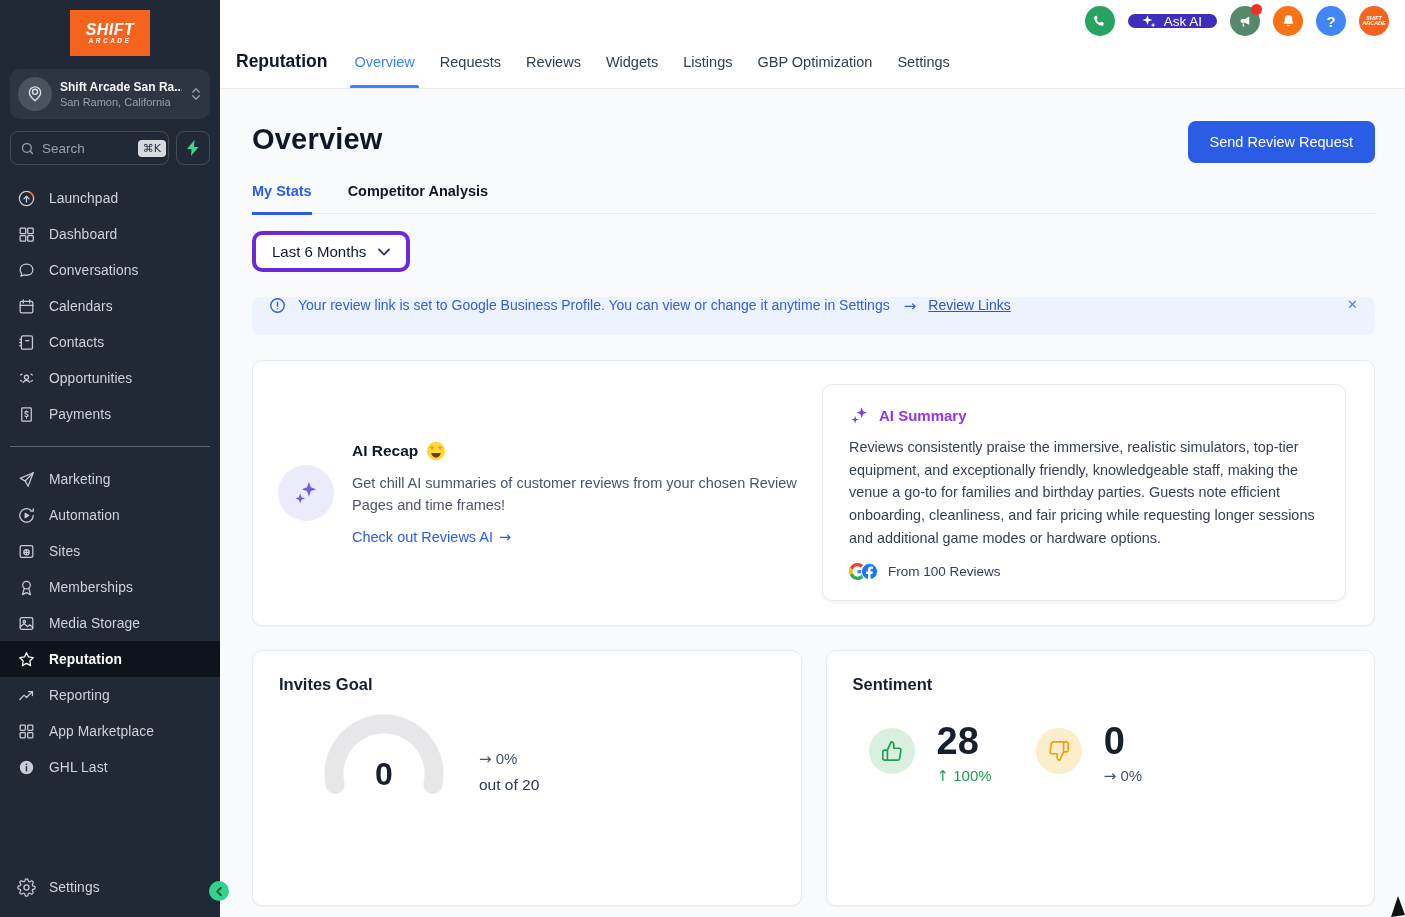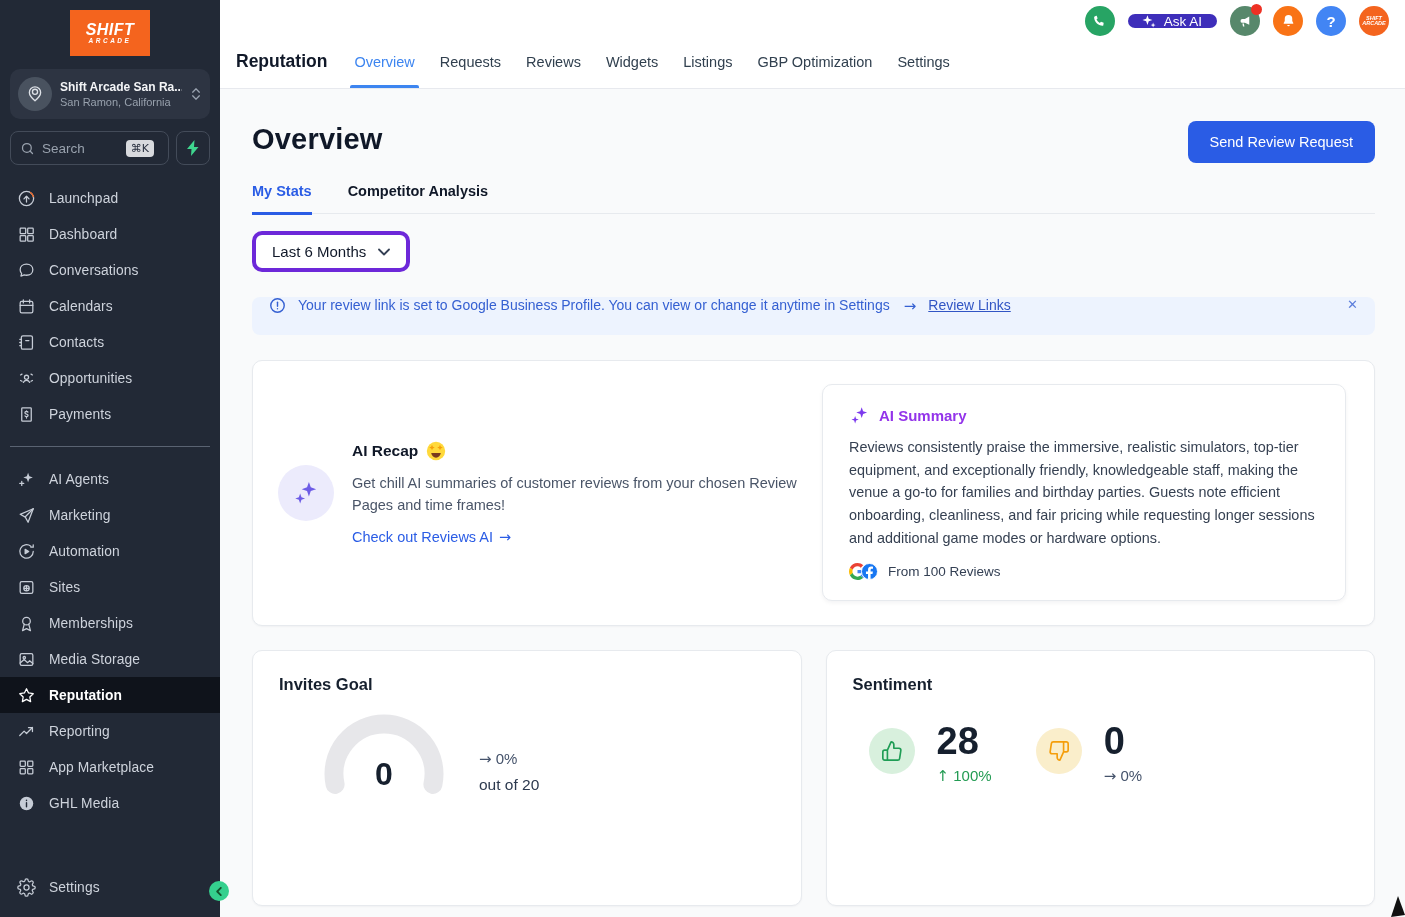--- a/index.html
+++ b/index.html
@@ -10,21 +10,21 @@
 .sidebar { width:220px; flex:0 0 220px; background:#222936; display:flex; flex-direction:column; position:relative; color:#ccd2db; }
 .logo { width:80px; height:46px; margin:10px auto 0; background:#f4641e; display:flex; flex-direction:column; align-items:center; justify-content:center; }
 .logo .t1 { color:#fff; font-weight:bold; font-style:italic; font-size:16px; letter-spacing:.5px; line-height:15px; }
 .logo .t2 { color:#fff; font-style:italic; font-weight:bold; font-size:6.5px; letter-spacing:2.5px; line-height:8px; }
 .account { margin:13px 10px 0; padding:8px 8px; border-radius:10px; background:#2d3442; display:flex; align-items:center; gap:8px; }
 .avatar { width:34px; height:34px; border-radius:50%; background:#49525f; flex:0 0 34px; display:flex; align-items:center; justify-content:center; }
 .acct-name { font-size:12px; font-weight:700; color:#f4f5f7; white-space:nowrap; overflow:hidden; }
 .acct-loc { font-size:11px; color:#98a1ad; margin-top:2px; white-space:nowrap; overflow:hidden; }
 .acct-chevrons { margin-left:auto; display:flex; flex-direction:column; gap:2px; align-items:center; flex:0 0 12px; }
 .search-row { margin:12px 10px 0; display:flex; gap:7px; }
-.search-box { flex:1; height:34px; border:1px solid #434b59; border-radius:8px; display:flex; align-items:center; padding:0 14px 0 9px; gap:7px; }
+.search-box { flex:1; height:34px; border:1px solid #434b59; border-radius:8px; display:flex; align-items:center; padding:0 2px 0 9px; gap:7px; }
 .search-ph { font-size:13.5px; color:#99a2ae; }
 .kbd { margin-left:auto; background:#d8dade; color:#2a3140; border-radius:4px; font-size:11px; padding:2px 5px; font-family:"DejaVu Sans",sans-serif; }
 .bolt-btn { width:34px; height:34px; border:1px solid #434b59; border-radius:8px; display:flex; align-items:center; justify-content:center; }
 nav { margin-top:15px; }
 .nav-item { height:36px; display:flex; align-items:center; gap:13px; padding:0 16px; cursor:pointer; }
 .nav-item .nav-icon { width:20px; height:20px; display:flex; align-items:center; justify-content:center; color:#c6ccd6; }
 .nav-item .nav-label { font-size:13.8px; color:#ced3dc; font-weight:500; letter-spacing:.1px; }
 .nav-item.active { background:#0f131b; }
 .nav-item.active .nav-label { color:#fff; font-weight:700; }
 .nav-item.active .nav-icon { color:#fff; }
@@ -222,29 +222,20 @@
               <path d="M12 7.5v1M12 15.5v1M13.8 9c-.3-.6-1-1-1.8-1-1.1 0-2 .7-2 1.7s.9 1.5 2 1.7c1.1.2 2 .7 2 1.7s-.9 1.7-2 1.7c-.8 0-1.5-.4-1.8-1"></path>
             </svg>
           </span>
           <span class="nav-label">Payments</span>
         </div>
       </nav>
     <div class="nav-div"></div>
     <nav id="nav-secondary" style="margin-top:0">
         <div class="nav-item">
           <span class="nav-icon">
-            <svg width="19" height="19" viewBox="0 0 24 24" fill="currentColor">
-              <path d="M14 3.5l1.6 4.4 4.4 1.6-4.4 1.6L14 15.5l-1.6-4.4L8 9.5l4.4-1.6z"></path>
-              <path d="M6 14.5v5M3.5 17h5" stroke="currentColor" stroke-width="1.6" stroke-linecap="round" fill="none"></path>
-            </svg>
-          </span>
-          <span class="nav-label">AI Agents</span>
-        </div>
-        <div class="nav-item">
-          <span class="nav-icon">
             <svg width="19" height="19" viewBox="0 0 24 24" fill="none" stroke="currentColor" stroke-width="1.6" stroke-linecap="round" stroke-linejoin="round">
               <path d="M20.5 3.5L10.5 13.5"></path>
               <path d="M20.5 3.5l-6.5 17-3.5-6.5L4 10.5z"></path>
             </svg>
           </span>
           <span class="nav-label">Marketing</span>
         </div>
         <div class="nav-item">
           <span class="nav-icon">
             <svg width="19" height="19" viewBox="0 0 24 24" fill="none" stroke="currentColor" stroke-width="1.6" stroke-linecap="round">
@@ -312,21 +303,21 @@
           </span>
           <span class="nav-label">App Marketplace</span>
         </div>
         <div class="nav-item">
           <span class="nav-icon">
             <svg width="19" height="19" viewBox="0 0 24 24">
               <circle cx="12" cy="12" r="8.5" fill="currentColor"></circle>
               <path d="M12 8v.2M12 11v5" stroke="#222936" stroke-width="1.8" stroke-linecap="round"></path>
             </svg>
           </span>
-          <span class="nav-label">GHL Media</span>
+          <span class="nav-label">GHL Last</span>
         </div>
       </nav>
     <div class="sidebar-bottom">
       <nav id="nav-settings" style="margin-top:0">
           <div class="nav-item">
             <span class="nav-icon">
               <svg width="19" height="19" viewBox="0 0 24 24" fill="none" stroke="currentColor" stroke-width="1.6" stroke-linecap="round" stroke-linejoin="round">
                 <circle cx="12" cy="12" r="3.2"></circle>
                 <path d="M19.4 15a1.7 1.7 0 0 0 .34 1.87l.06.06a2 2 0 1 1-2.83 2.83l-.06-.06a1.7 1.7 0 0 0-1.87-.34 1.7 1.7 0 0 0-1.03 1.56V21a2 2 0 1 1-4 0v-.09a1.7 1.7 0 0 0-1.11-1.56 1.7 1.7 0 0 0-1.87.34l-.06.06a2 2 0 1 1-2.83-2.83l.06-.06a1.7 1.7 0 0 0 .34-1.87 1.7 1.7 0 0 0-1.56-1.03H3a2 2 0 1 1 0-4h.09a1.7 1.7 0 0 0 1.56-1.11 1.7 1.7 0 0 0-.34-1.87l-.06-.06a2 2 0 1 1 2.83-2.83l.06.06a1.7 1.7 0 0 0 1.87.34h.08a1.7 1.7 0 0 0 1.03-1.56V3a2 2 0 1 1 4 0v.09a1.7 1.7 0 0 0 1.03 1.56 1.7 1.7 0 0 0 1.87-.34l.06-.06a2 2 0 1 1 2.83 2.83l-.06.06a1.7 1.7 0 0 0-.34 1.87v.08a1.7 1.7 0 0 0 1.56 1.03H21a2 2 0 1 1 0 4h-.09a1.7 1.7 0 0 0-1.56 1.03z"></path>
               </svg>

